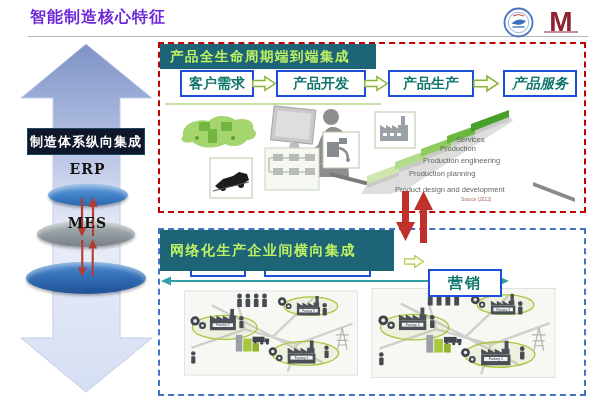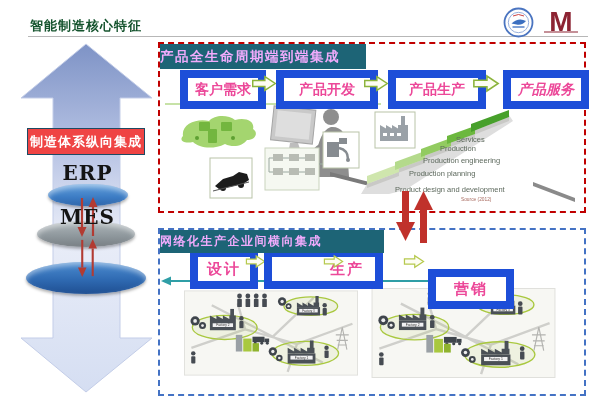--- a/index.html
+++ b/index.html
@@ -1,42 +1,42 @@
 <!DOCTYPE html>
 <html><head>
 <meta charset="utf-8">
 <style>
   html,body{margin:0;padding:0;background:#fff;}
   .slide{position:relative;width:600px;height:400px;background:#fff;overflow:hidden;
          font-family:"Liberation Sans","DejaVu Sans",sans-serif;}
   .abs{position:absolute;}
 
-  .title{left:30px;top:17px;font-size:13px;font-weight:bold;color:#14532d;letter-spacing:1px;}
+  .title{left:30px;top:7px;font-size:16px;font-weight:bold;color:#6d28d9;letter-spacing:1px;}
   .title-rule{left:28px;top:36px;width:560px;height:1px;background:#b7b7b7;}
 
   
-  .vlabel{left:27px;top:128px;width:116px;height:25px;background:#ef4444;border:1px solid #1d4a63;
+  .vlabel{left:27px;top:128px;width:116px;height:25px;background:#0f172a;border:1px solid #1d4a63;
           color:#fff;font-size:13px;font-weight:bold;text-align:center;line-height:25px;letter-spacing:1px;z-index:4;}
   .layer{left:20px;width:135px;text-align:center;font-family:"DejaVu Serif","Liberation Serif",serif;
-         font-weight:bold;font-size:20px;color:#141414;letter-spacing:1px;z-index:5;}
+         font-weight:bold;font-size:14px;color:#141414;letter-spacing:1px;z-index:5;}
   .disc{border-radius:50%;z-index:2;box-shadow:0 2px 3px rgba(0,0,0,.3), inset 0 3px 5px rgba(255,255,255,.45);}
   .disc.erp{left:48px;top:184px;width:80px;height:22px;background:linear-gradient(180deg,#63a0dc 0%,#3c7cc4 60%,#2f66aa 100%);}
   .disc.mes{left:37px;top:221px;width:98px;height:26px;background:linear-gradient(180deg,#b0b8bc 0%,#8d969b 60%,#787f84 100%);}
   .disc.pcs{left:26px;top:262px;width:120px;height:32px;background:linear-gradient(180deg,#4c8cd0 0%,#2f6ab2 55%,#1f4f92 100%);}
   .minarrows{z-index:3;}
 
   
   .panel-top{left:158px;top:42px;width:424px;height:167px;border:2px dashed #c00000;background:transparent;}
   .panel-bottom{left:158px;top:228px;width:424px;height:164px;border:2px dashed #4472c4;background:transparent;}
-  .panel-header{background:#1d6476;color:#f0abfc;font-weight:bold;z-index:4;
-                display:flex;align-items:center;letter-spacing:1.5px;}
+  .panel-header{background:#1d6476;color:#bef264;font-weight:bold;z-index:4;
+                display:flex;align-items:center;padding-left:10px;letter-spacing:1.5px;}
   .ph-top{left:160px;top:44px;width:206px;height:25px;font-size:13.5px;}
-  .ph-bottom{left:160px;top:230px;width:224px;height:23px;font-size:12px;}
-
-  .step{border:8px solid #1d4ed8;background:#fff;color:#ec4899;text-align:center;
+  .ph-bottom{left:160px;top:230px;width:224px;height:41px;font-size:14px;}
+
+  .step{border:2px solid #1d4ed8;background:#fff;color:#0f766e;text-align:center;
         font-weight:600;z-index:3;display:flex;align-items:center;justify-content:center;}
   .srow-top{top:70px;height:23px;font-size:14px;line-height:23px;}
   .srow-bottom{top:249px;height:24px;font-size:15px;letter-spacing:2px;}
   .flow-arrow{z-index:3;}
 
   svg text{font-family:"Liberation Sans","DejaVu Sans",sans-serif;}
 </style>
 </head>
 <body>
 
@@ -74,21 +74,21 @@
   <div class="abs layer" style="top:161px;">ERP</div>
   <div class="abs disc erp"></div>
 
   <svg class="abs minarrows" style="left:74px;top:196px;" width="26" height="42" viewBox="0 0 26 42">
     <path d="M8 2 V31" stroke="#b23b32" stroke-width="2.2"></path>
       <path d="M8 41 L3.5 31 H12.5 Z" fill="#b23b32"></path>
     <path d="M19 40 V11" stroke="#b23b32" stroke-width="2.2"></path>
       <path d="M19 1 L14.5 11 H23.5 Z" fill="#b23b32"></path>
   </svg>
 
-  <div class="abs layer" style="top:205px;">MES</div>
+  <div class="abs layer" style="top:215px;">MES</div>
   <div class="abs disc mes"></div>
 
   <svg class="abs minarrows" style="left:74px;top:238px;" width="26" height="40" viewBox="0 0 26 42">
     <path d="M8 2 V31" stroke="#b23b32" stroke-width="2.2"></path>
       <path d="M8 41 L3.5 31 H12.5 Z" fill="#b23b32"></path>
     <path d="M19 40 V11" stroke="#b23b32" stroke-width="2.2"></path>
       <path d="M19 1 L14.5 11 H23.5 Z" fill="#b23b32"></path>
   </svg>
 
   <div class="abs disc pcs"></div>

